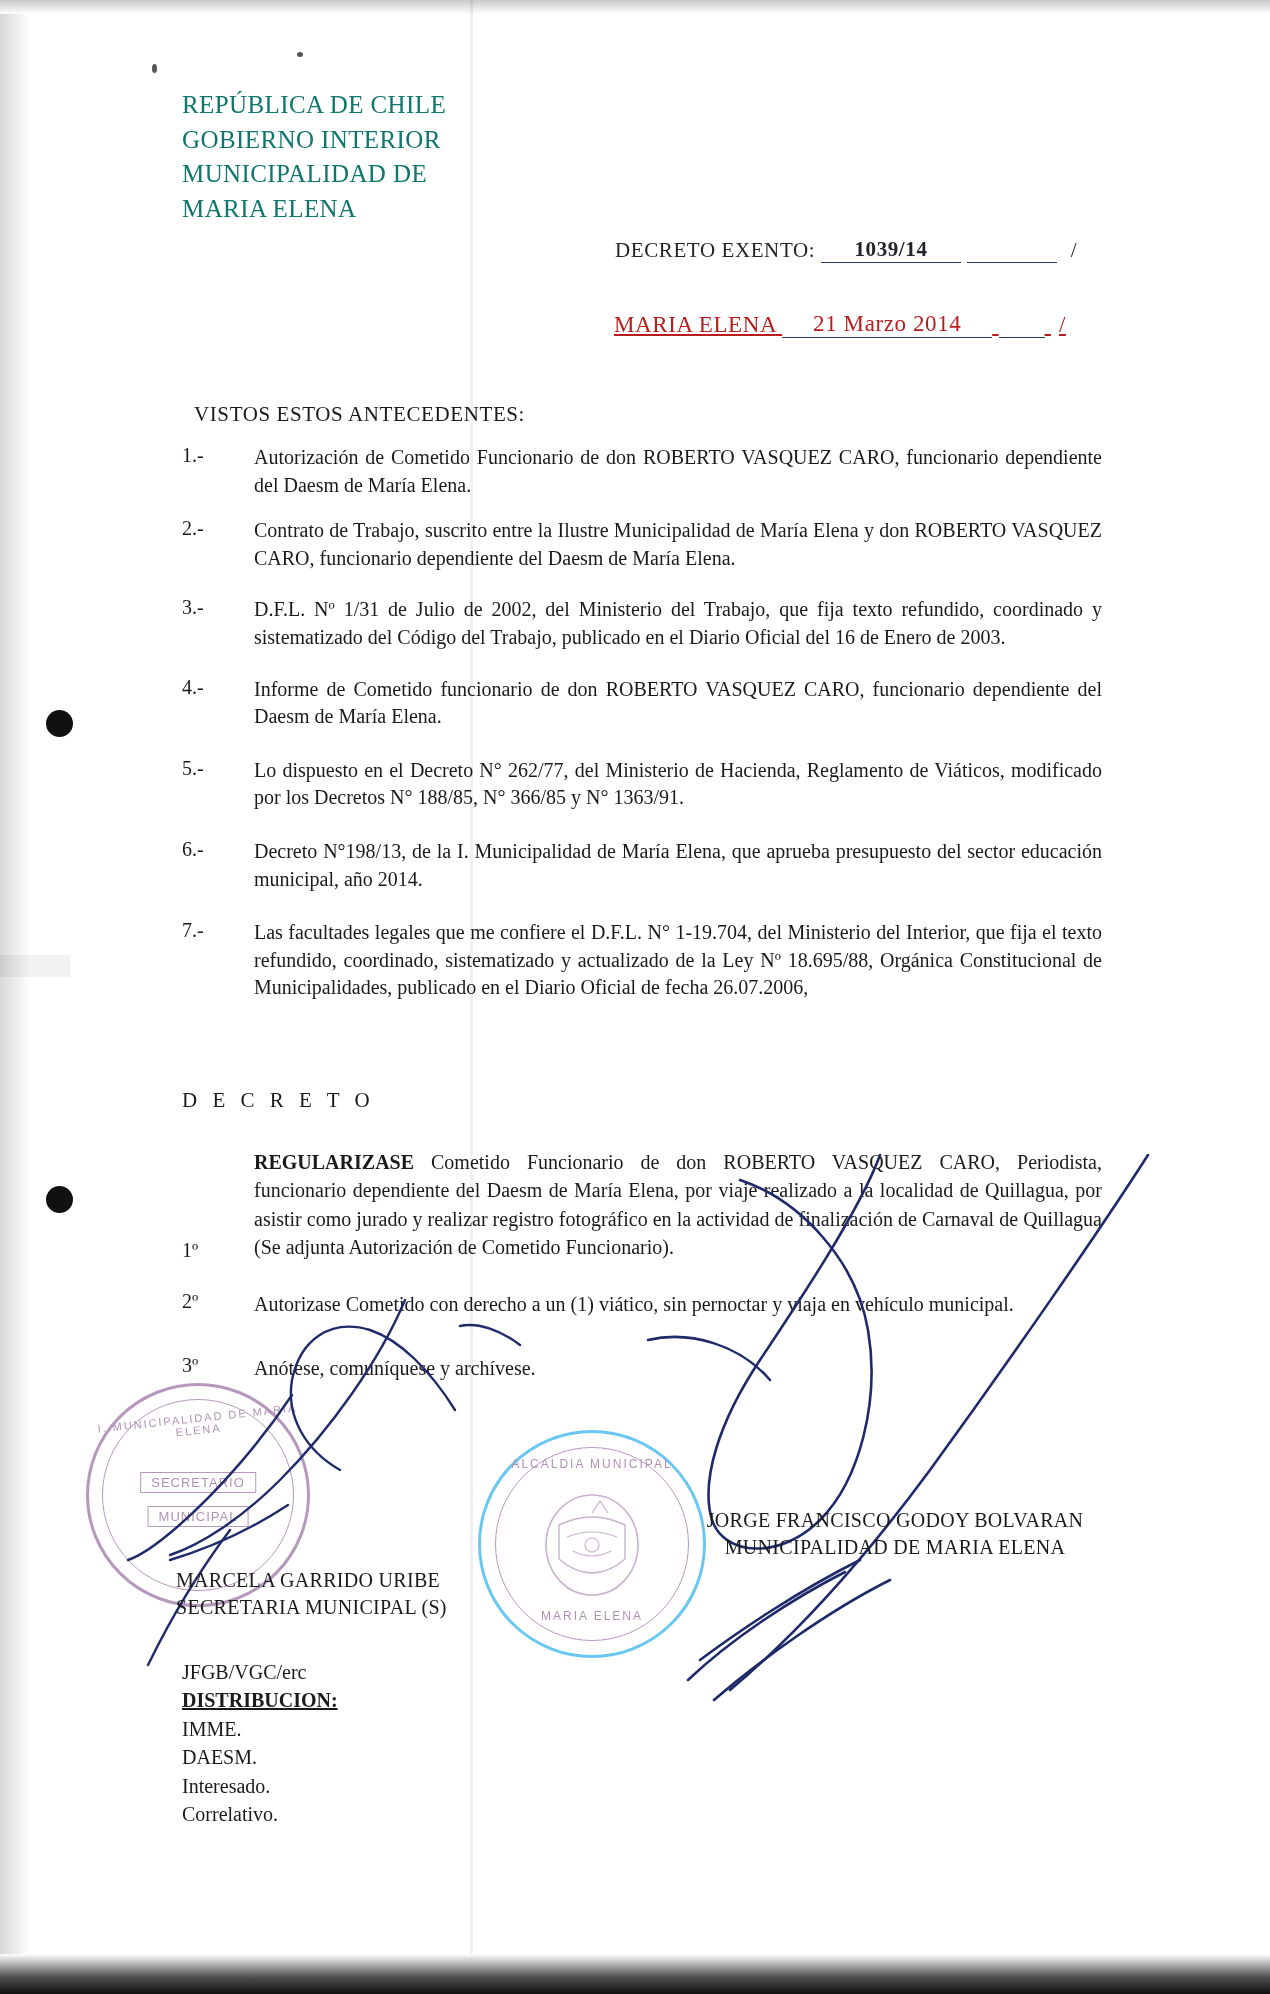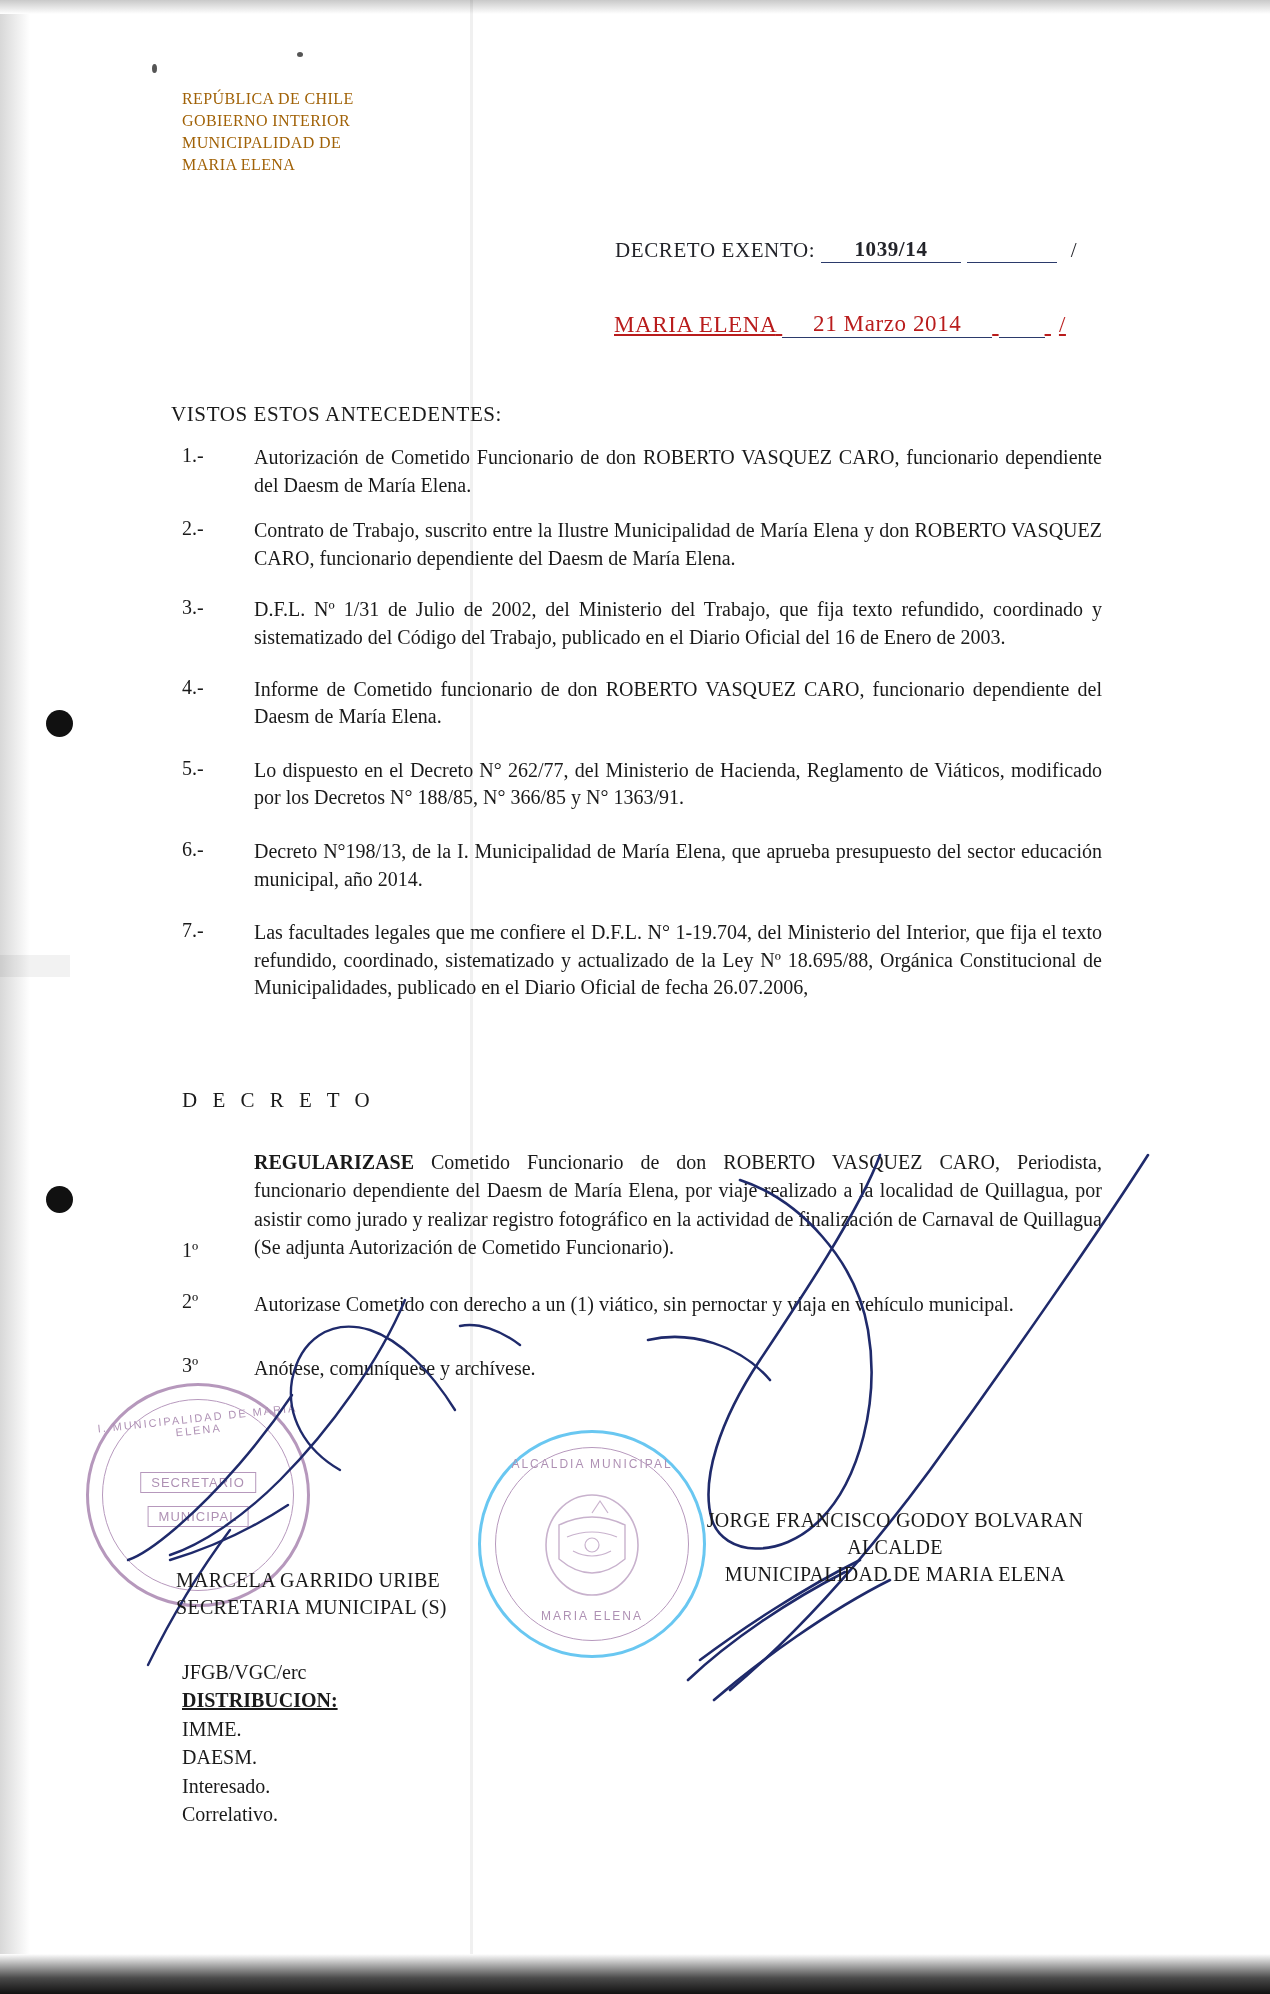--- a/index.html
+++ b/index.html
@@ -57,24 +57,24 @@
     position: absolute;
     background: #555;
     border-radius: 50%;
   }
 
   
   .letterhead {
     position: absolute;
     left: 182px;
     top: 88px;
-    font-size: 16px;
+    font-size: 25px;
     line-height: 1.38;
     letter-spacing: 0.4px;
-    color: #a16207;
+    color: #0f766e;
   }
 
   .decreto-line {
     position: absolute;
     left: 615px;
     top: 237px;
     font-size: 21px;
     letter-spacing: 0.6px;
     color: #23242a;
     white-space: nowrap;
@@ -103,21 +103,21 @@
     text-decoration: underline;
   }
   .fecha-line .val {
     display: inline-block;
     min-width: 210px;
     text-align: center;
   }
 
   .vistos-title {
     position: absolute;
-    left: 171px;
+    left: 194px;
     top: 402px;
     font-size: 21px;
     letter-spacing: 0.6px;
   }
 
   .items {
     position: absolute;
     left: 182px;
     top: 444px;
     width: 920px;
@@ -376,21 +376,20 @@
       <path d="M455 1410 C 430 1370, 400 1340, 370 1330 C 330 1318, 300 1340, 292 1380 C 286 1416, 305 1450, 340 1470"></path>
       <path d="M292 1395 C 262 1440, 220 1490, 176 1528 C 155 1546, 140 1556, 128 1560"></path>
       <path d="M170 1560 C 210 1548, 250 1530, 288 1505"></path>
       <path d="M148 1665 C 170 1620, 200 1570, 230 1530"></path>
       <path d="M520 1345 C 500 1330, 478 1322, 460 1326"></path>
     </g>
   </svg>
 
   <div class="sig-right">
     <div>JORGE FRANCISCO GODOY BOLVARAN</div>
-    <div>ALCALDE</div>
     <div>MUNICIPALIDAD DE MARIA ELENA</div>
   </div>
 
   <div class="sig-left">
     <div>MARCELA GARRIDO URIBE</div>
     <div>SECRETARIA MUNICIPAL (S)</div>
   </div>
 
   <div class="footer">
     <div>JFGB/VGC/erc</div>

